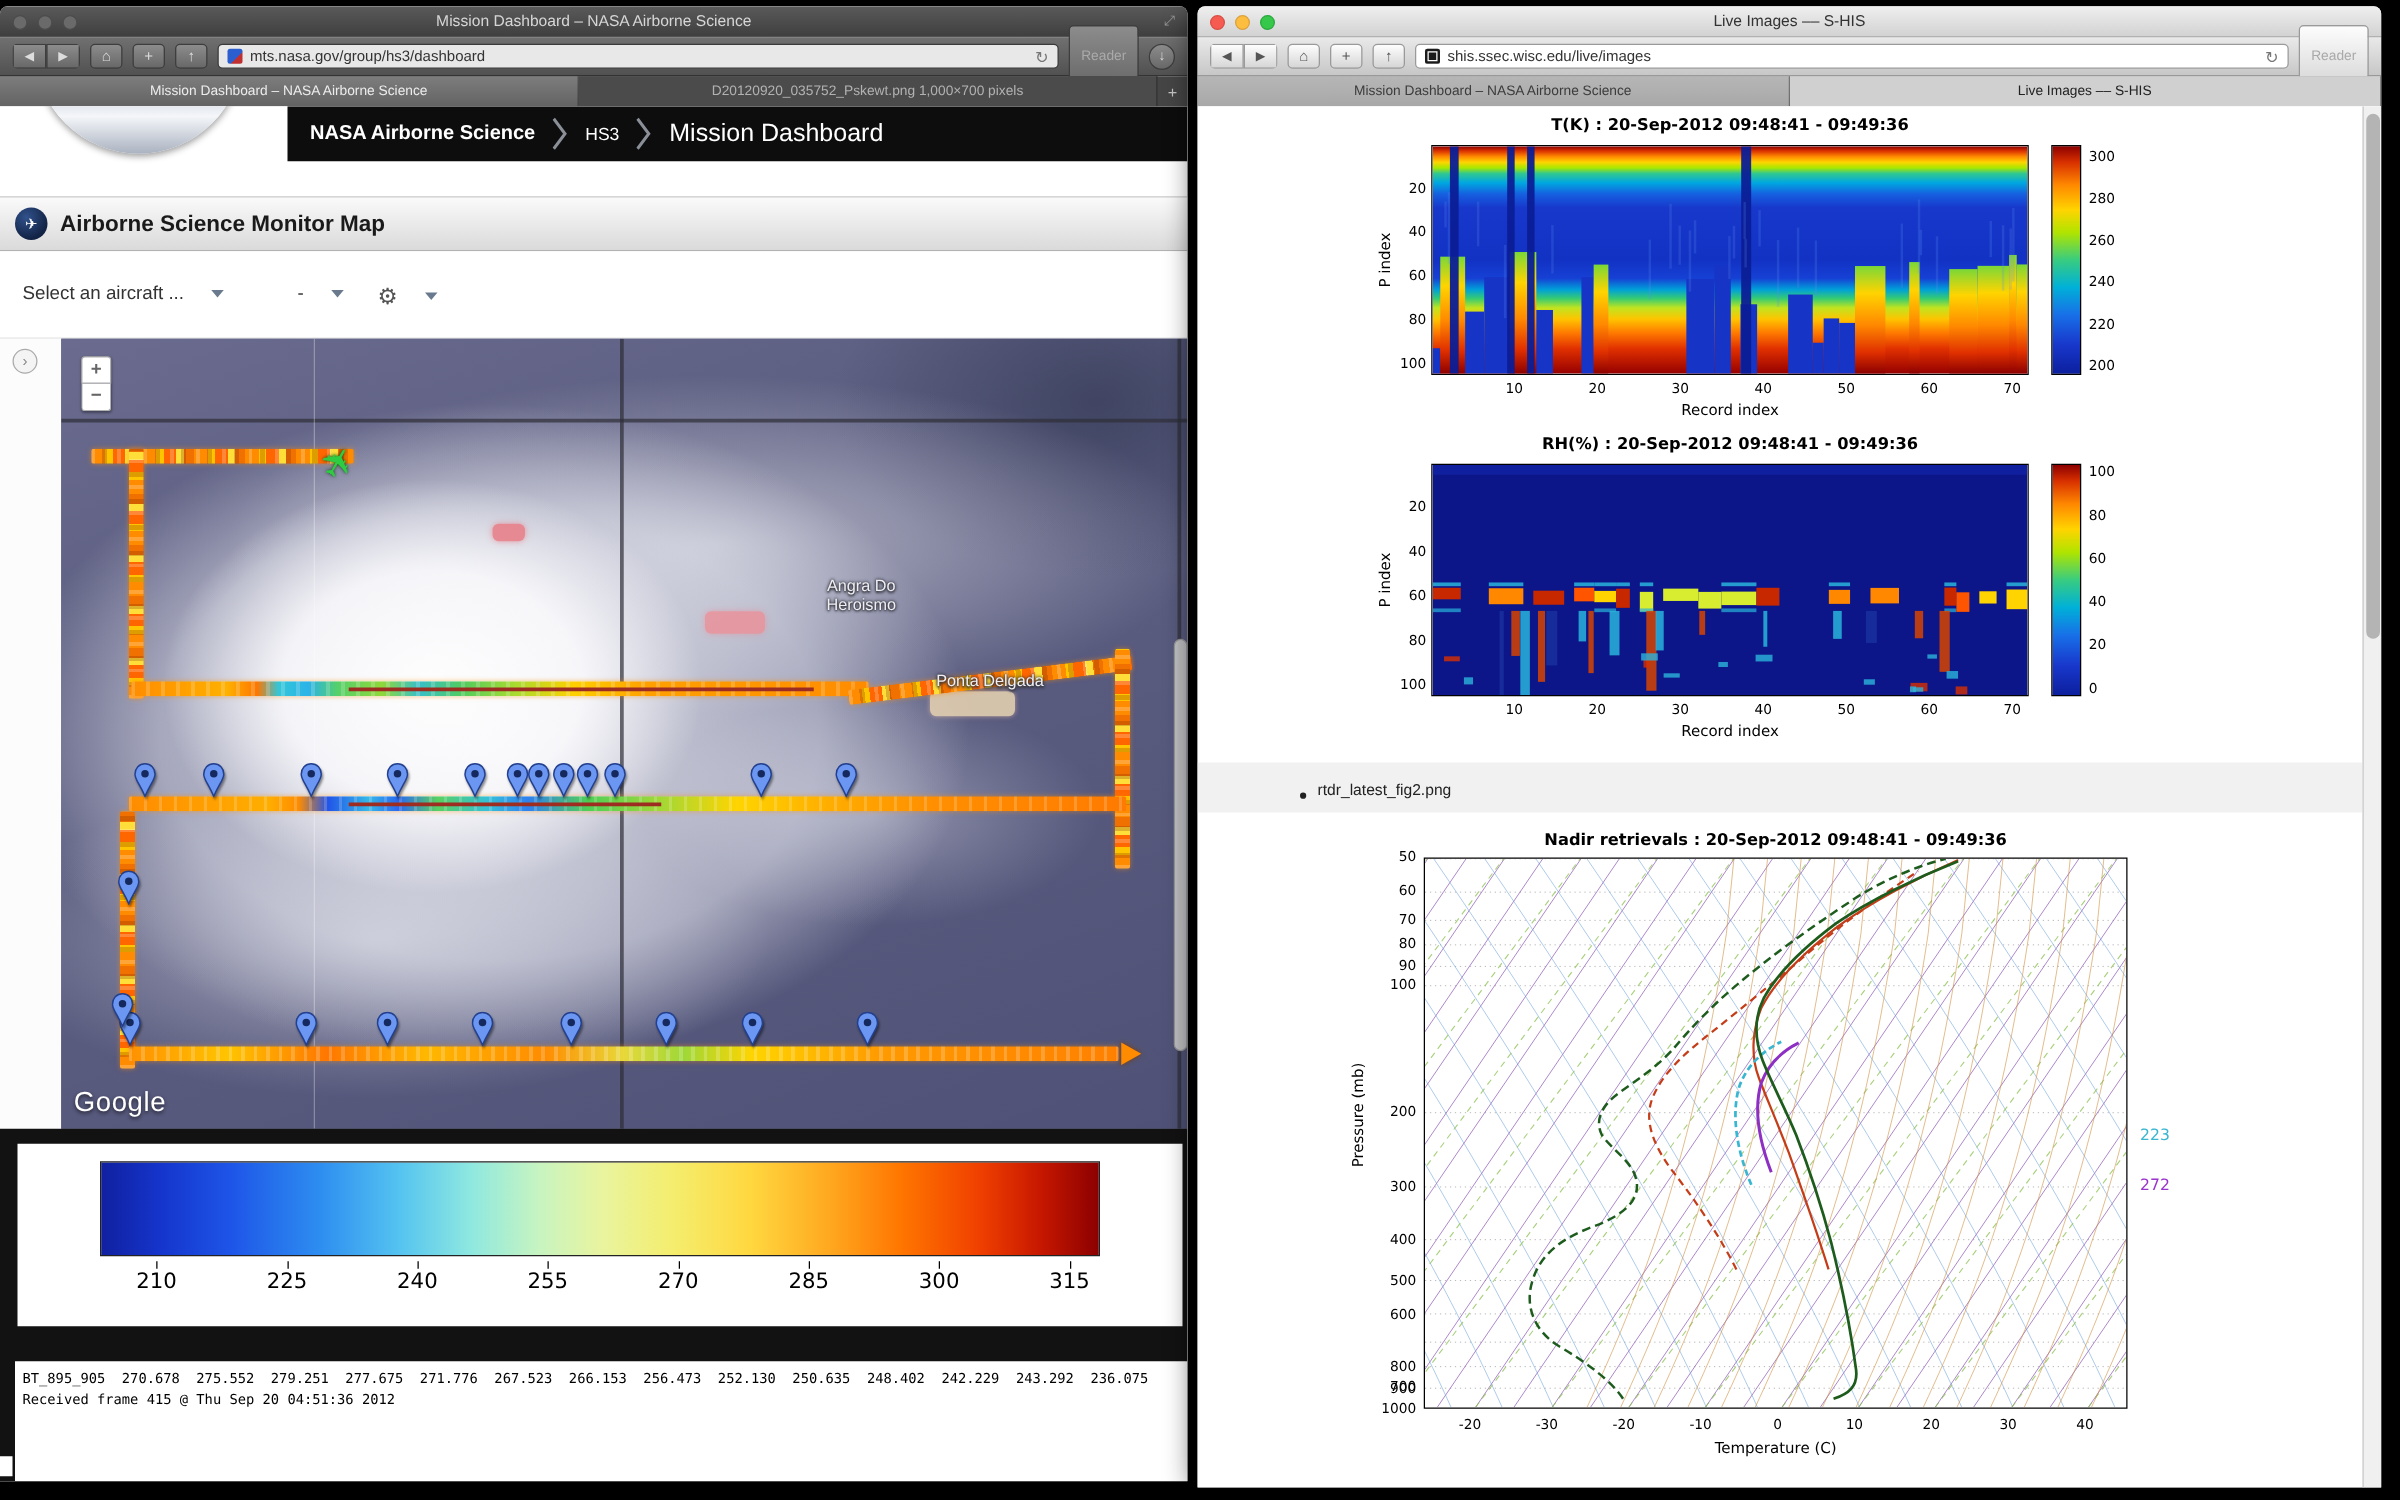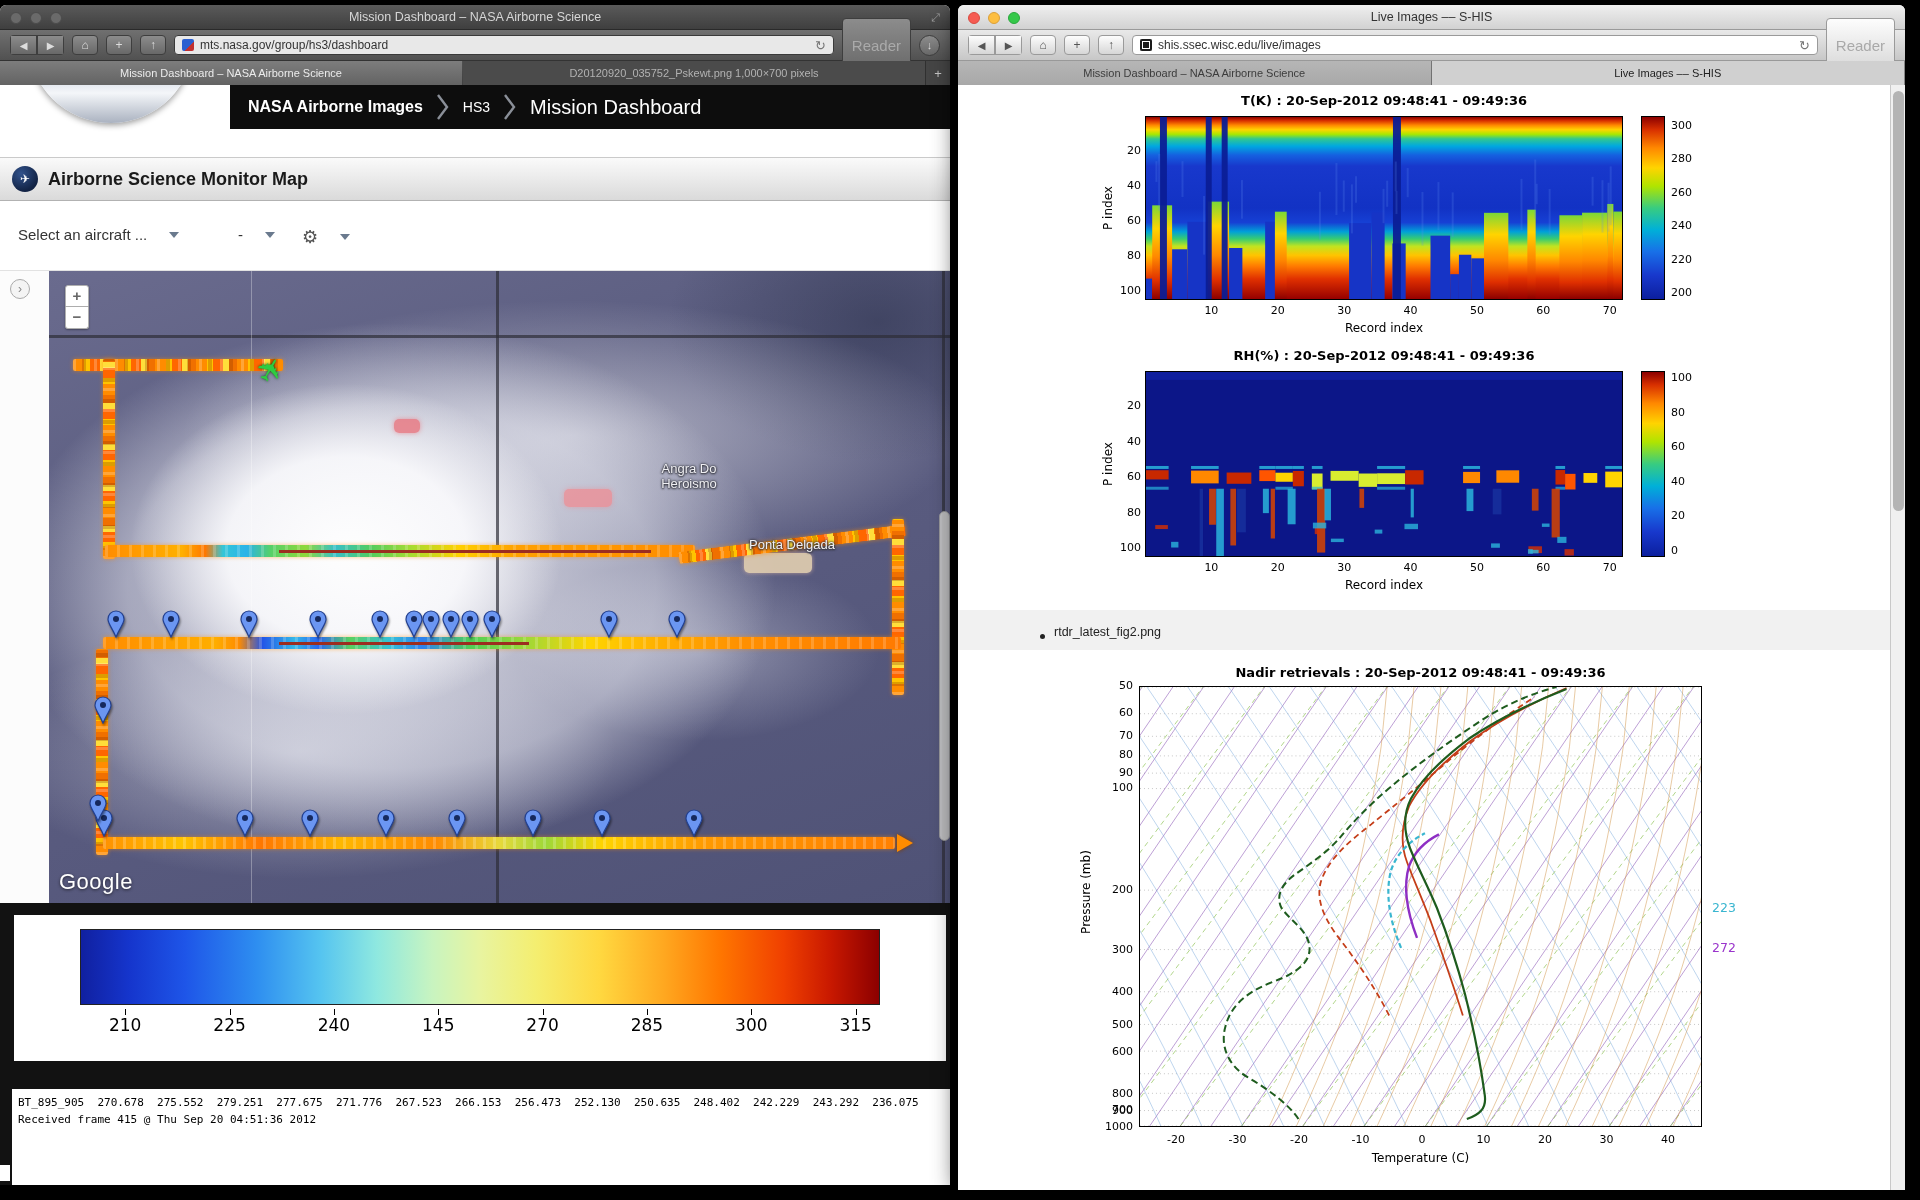--- a/index.html
+++ b/index.html
@@ -38,21 +38,21 @@
   .toolbar.dark  .tbtn { background:linear-gradient(#8c8c8c,#686868); color:#ddd; border:1px solid #3e3e3e; }
   .toolbar.light .tbtn { background:linear-gradient(#fdfdfd,#d6d6d6); color:#555; border:1px solid #9a9a9a; }
   .urlfield { flex:1; height:20px; border-radius:4px; display:flex; align-items:center; gap:6px; padding:0 7px; font-size:12px; }
   .toolbar.dark  .urlfield { background:#e8e8e8; border:1px solid #3a3a3a; color:#333; }
   .toolbar.light .urlfield { background:#fff; border:1px solid #9a9a9a; color:#333; }
   .favicon { width:12px; height:12px; border-radius:2px; flex:0 0 auto; }
   .favicon.blue { background:linear-gradient(135deg,#2b5fd0 60%,#c03030 60%); }
   .favicon.darksq { background:#1b1b1b; box-shadow:inset 0 0 0 2px #1b1b1b, inset 0 0 0 3px #fff; }
   .urltext { flex:1; overflow:hidden; white-space:nowrap; }
   .refresh { font-size:13px; color:#777; }
-  .readerbtn { font-size:15px; padding:18px 9px; border-radius:4px; }
+  .readerbtn { font-size:11px; padding:18px 9px; border-radius:4px; }
   .toolbar.dark  .readerbtn { color:#aaa; background:linear-gradient(#8c8c8c,#686868); border:1px solid #3e3e3e; }
   .toolbar.light .readerbtn { color:#a9a9a9; background:linear-gradient(#fdfdfd,#d6d6d6); border:1px solid #9a9a9a; }
   .dlbtn { width:21px; height:21px; border-radius:50%; text-align:center; line-height:19px; font-size:11px; }
   .toolbar.dark .dlbtn { background:linear-gradient(#8c8c8c,#686868); color:#ddd; border:1px solid #3e3e3e; }
 
   .tabbar { position:absolute; left:0; right:0; top:56px; height:24px; display:flex; }
   .tabbar.dark  { background:#454545; }
   .tabbar.light { background:#9f9f9f; }
   .tab { flex:1; display:flex; align-items:center; justify-content:center; font-size:11px; overflow:hidden; white-space:nowrap; border-right:1px solid rgba(0,0,0,.35); }
   .tabbar.dark .tab.active   { background:linear-gradient(#7d7d7d,#636363); color:#ececec; }
@@ -188,21 +188,21 @@
     <div class="tabbar dark">
       <span class="tab active">Mission Dashboard – NASA Airborne Science</span>
       <span class="tab inactive">D20120920_035752_Pskewt.png 1,000×700 pixels</span>
       <span class="newtab">+</span>
     </div>
 
     <div class="content">
       <div class="logo-globe"></div>
 
       <div class="crumbbar">
-        <span class="crumb-brand">NASA Airborne Images</span>
+        <span class="crumb-brand">NASA Airborne Science</span>
         <svg class="chev" viewBox="0 0 12 28">
             <polyline points="1,2 10,14 1,26" fill="none" stroke="#8a8f98" stroke-width="2.4"></polyline>
           </svg>
         <span class="crumb-mid">HS3</span>
         <svg class="chev" viewBox="0 0 12 28">
             <polyline points="1,2 10,14 1,26" fill="none" stroke="#8a8f98" stroke-width="2.4"></polyline>
           </svg>
         <span class="crumb-page">Mission Dashboard</span>
       </div>
 
@@ -358,21 +358,21 @@
       <div class="bottom-dark">
         <div class="legend-panel">
           <div class="legend-bar" id="legend-bar"></div>
           <div class="legend-ticks" id="legend-ticks">
               <span class="ltick" style="left: 5.65217%;">210</span>
               <i class="lmark" style="left: 5.65217%;"></i>
               <span class="ltick" style="left: 18.6957%;">225</span>
               <i class="lmark" style="left: 18.6957%;"></i>
               <span class="ltick" style="left: 31.7391%;">240</span>
               <i class="lmark" style="left: 31.7391%;"></i>
-              <span class="ltick" style="left: 44.7826%;">145</span>
+              <span class="ltick" style="left: 44.7826%;">255</span>
               <i class="lmark" style="left: 44.7826%;"></i>
               <span class="ltick" style="left: 57.8261%;">270</span>
               <i class="lmark" style="left: 57.8261%;"></i>
               <span class="ltick" style="left: 70.8696%;">285</span>
               <i class="lmark" style="left: 70.8696%;"></i>
               <span class="ltick" style="left: 83.913%;">300</span>
               <i class="lmark" style="left: 83.913%;"></i>
               <span class="ltick" style="left: 96.9565%;">315</span>
               <i class="lmark" style="left: 96.9565%;"></i>
             </div>

